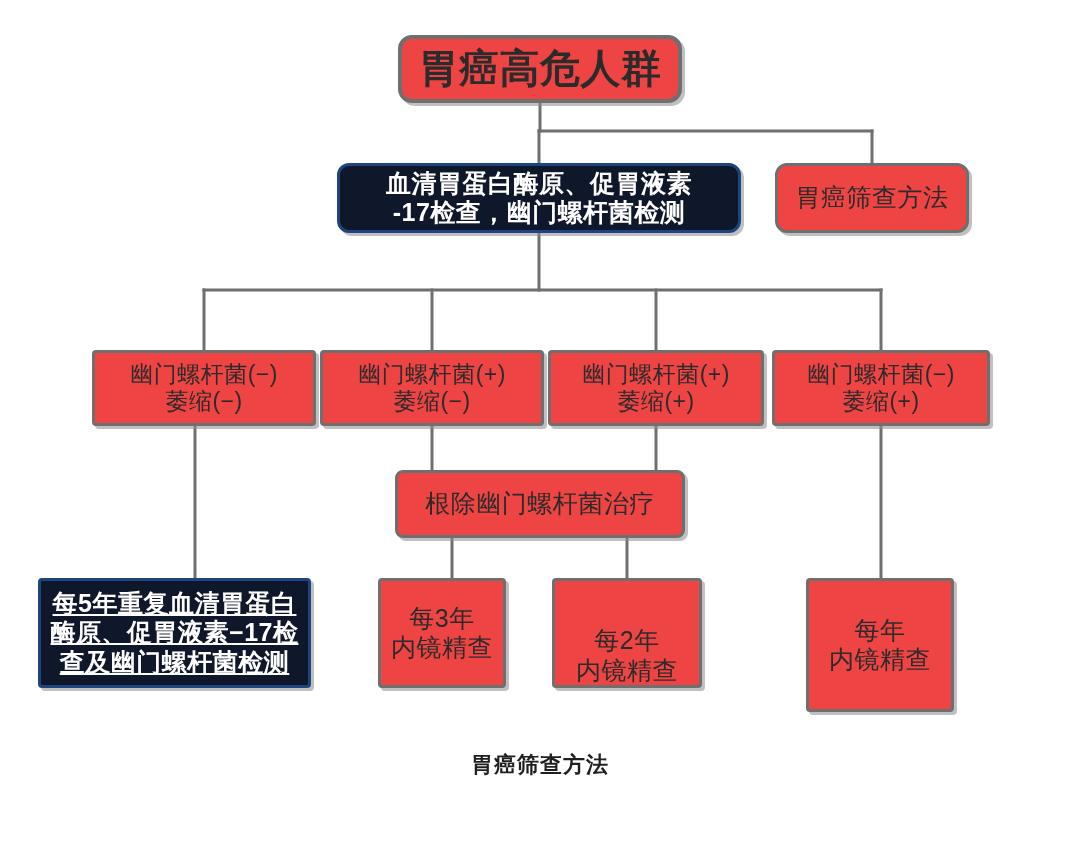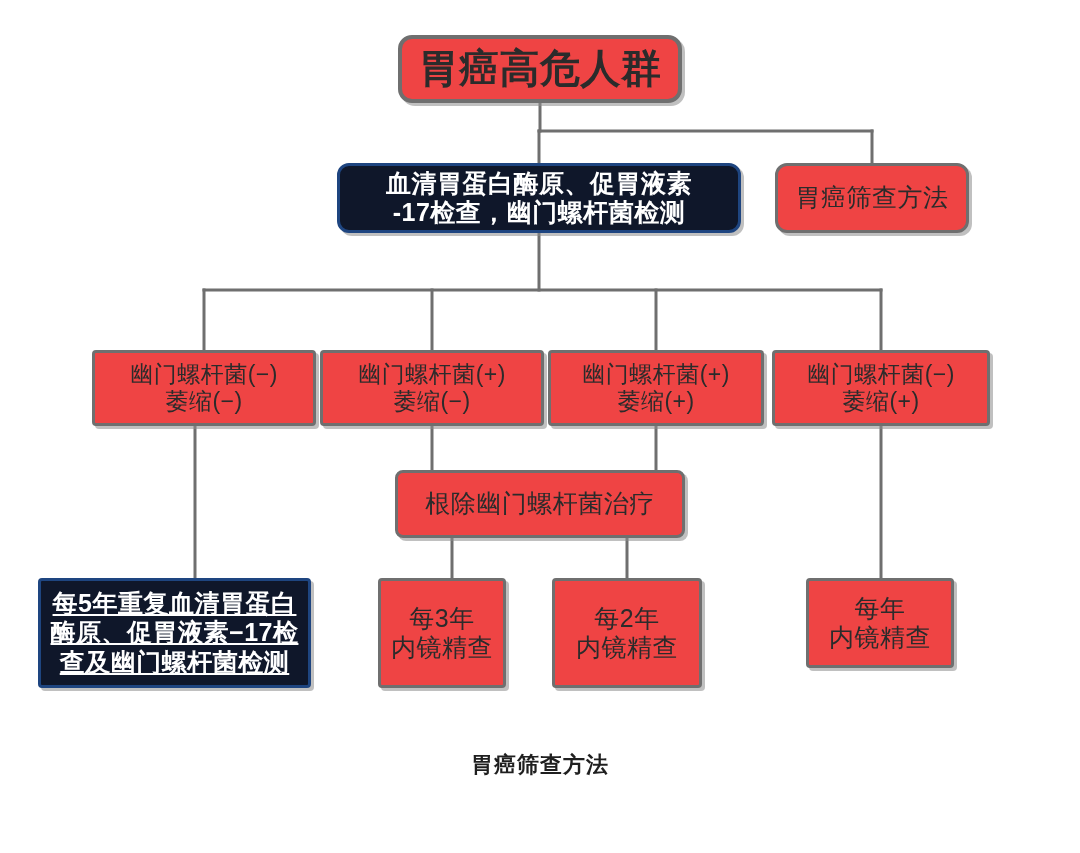--- a/index.html
+++ b/index.html
@@ -67,22 +67,22 @@
   #node-eradication {
     left: 395px; top: 470px; width: 290px; height: 68px;
     font-size: 25px; border-radius: 8px;
   }
 
   #node-every5 {
     left: 38px; top: 578px; width: 273px; height: 110px;
     font-size: 25px; font-weight: bold; border-radius: 4px; text-decoration: underline;
   }
   #node-every3 { left: 378px; top: 578px; width: 128px; height: 110px; font-size: 25px; border-radius: 4px; }
-  #node-every2 { left: 552px; top: 578px; width: 150px; height: 110px; font-size: 25px; border-radius: 4px; }
-  #node-every1 { left: 806px; top: 578px; width: 148px; height: 90px; font-size: 25px; border-radius: 4px; }
+  #node-every2 { left: 552px; top: 578px; width: 150px; height: 110px; font-size: 25px; border-radius: 4px; align-items: flex-end; }
+  #node-every1 { left: 806px; top: 578px; width: 148px; height: 134px; font-size: 25px; border-radius: 4px; }
 
   
   #caption {
     position: absolute;
     left: 0; top: 750px; width: 1080px;
     text-align: center;
   }
   #caption-title {
     font-size: 22px;
     font-weight: bold;

